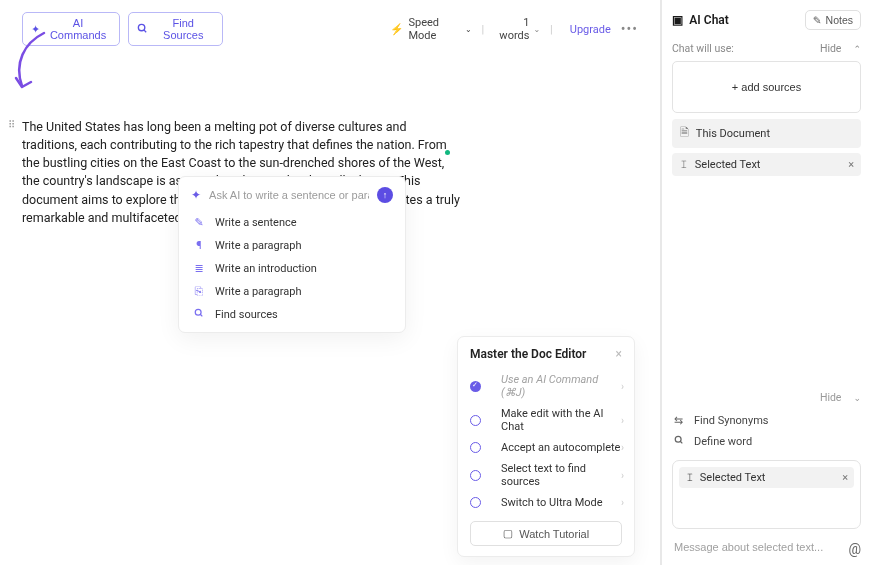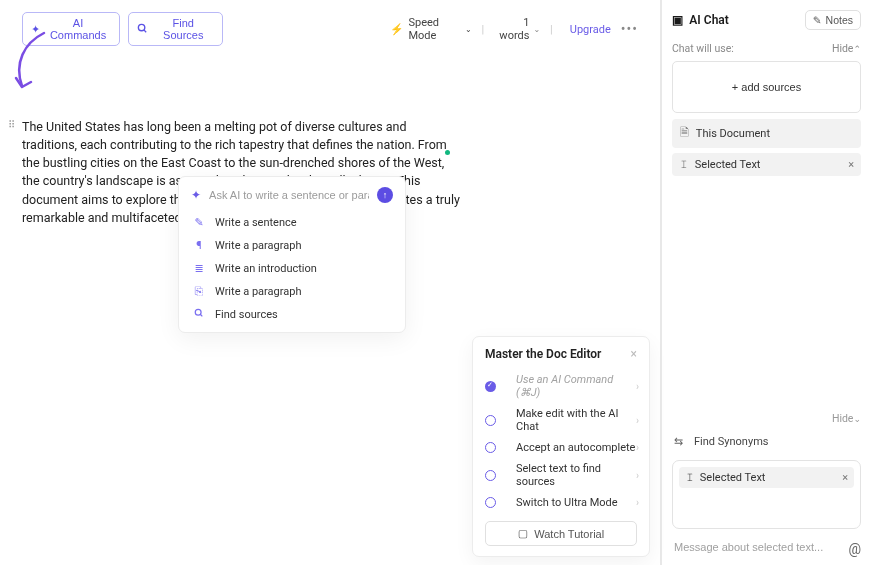--- a/index.html
+++ b/index.html
@@ -159,21 +159,21 @@
       cursor: pointer;
     }
     .ai-popup-item .ic {
       color: #7a6ff0;
       font-size: 11px;
       width: 12px;
       text-align: center;
     }
     .tutorial-panel {
       position: absolute;
-      right: 10px;
+      right: 25px;
       bottom: 8px;
       width: 178px;
       background: #fff;
       border: 1px solid #ececec;
       border-radius: 7px;
       box-shadow: 0 6px 20px rgba(0,0,0,0.05);
       padding: 10px 12px 10px 12px;
     }
     .tutorial-head {
       display: flex;
@@ -285,21 +285,21 @@
     .chat-use {
       font-size: 10.5px;
       color: #8a8a8a;
       display: flex;
       justify-content: space-between;
       margin-bottom: 6px;
     }
     .hide-link {
       display: flex;
       align-items: center;
-      gap: 0;
+      gap: 12px;
       cursor: pointer;
     }
     .add-sources {
       border: 1px solid #e3e3e3;
       background: #fff;
       width: 100%;
       font-size: 11px;
       padding: 19px 0;
       border-radius: 5px;
       color: #333;
@@ -569,20 +569,29 @@
       <span class="hide-link">
         <span>Hide</span>
         <span style="font-size:9px;">⌄</span>
       </span>
     </div>
 
     <div class="tool-row">
       <span class="ic">⇆</span>
       <span>Find Synonyms</span>
     </div>
+    <div class="tool-row">
+      <span class="ic">
+        <svg width="10" height="10" viewBox="0 0 24 24" fill="none" stroke="#666" stroke-width="3">
+            <circle cx="10" cy="10" r="7"></circle>
+            <line x1="20" y1="20" x2="15" y2="15"></line>
+          </svg>
+      </span>
+      <span>Define word</span>
+    </div>
 
     <div class="selected-box">
       <div class="selected-head">
         <span>𝙸</span>
         <span>Selected Text</span>
         <span class="close">×</span>
       </div>
       <div class="selected-body"></div>
     </div>
 

